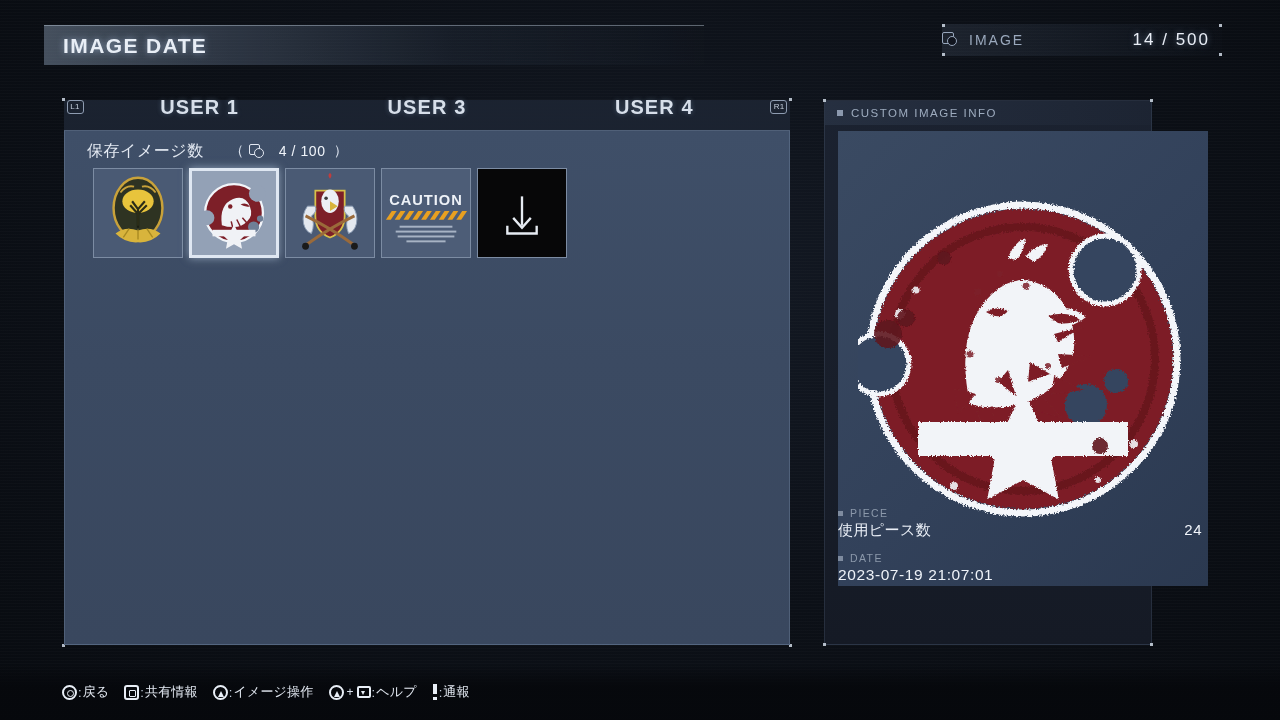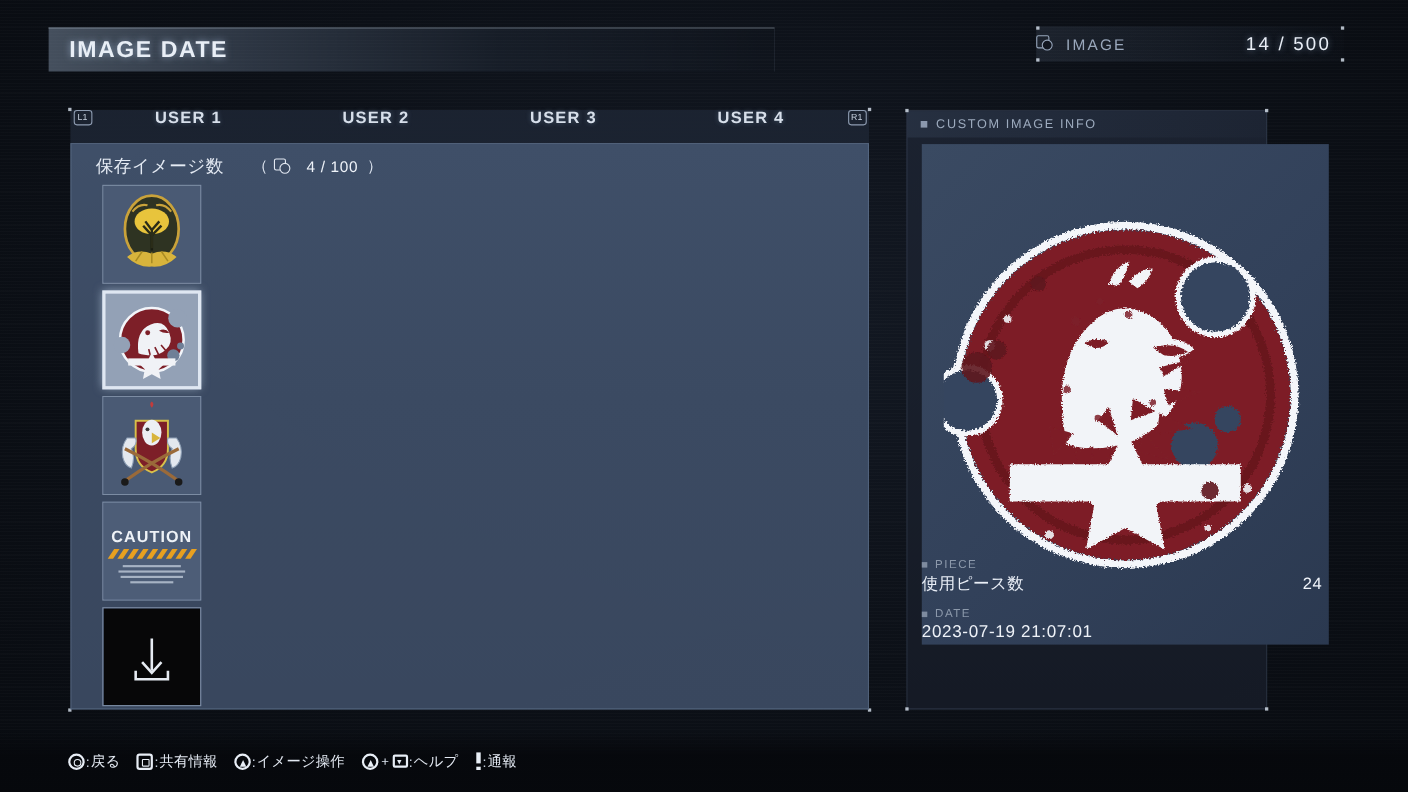--- a/index.html
+++ b/index.html
@@ -60,21 +60,21 @@
   .shoulder {
     width: 22px; display: flex; align-items: center; justify-content: center; flex: none;
   }
   .shoulder .pill {
     width: 17px; height: 14px; border: 1.5px solid #8e9cb1; border-radius: 3px;
     font-size: 8px; line-height: 11px; text-align: center; color: #c6d0de; letter-spacing: .2px;
     font-family: "Liberation Sans", sans-serif;
   }
   .tab {
     flex: 1; display: flex; align-items: center; justify-content: center;
-    font-size: 15px; font-weight: bold; letter-spacing: 1.1px; color: #d7dfea;
+    font-size: 20px; font-weight: bold; letter-spacing: 1.1px; color: #d7dfea;
     text-shadow: 0 0 5px rgba(150,180,215,0.35);
   }
   .tab.active {
     background: linear-gradient(to bottom, rgba(196,210,228,0.34), rgba(160,178,200,0.22));
     border-top: 2px solid #eef3f9; color: #f2f6fb;
   }
 
   #content-area {
     position: absolute; left: 0; top: 30px; right: 0; bottom: 0;
     background: linear-gradient(to bottom, #3f4f68 0%, #3b4a62 45%, #39475e 100%);
@@ -87,21 +87,21 @@
   #save-count .sicon .sq {
     position: absolute; left: 0; top: 0; width: 11px; height: 11px;
     border: 1.5px solid #e2e8f2; border-radius: 2px;
   }
   #save-count .sicon .ci {
     position: absolute; left: 5px; top: 4px; width: 10px; height: 10px;
     border: 1.5px solid #e2e8f2; border-radius: 50%; background: #3c4b63;
   }
   #save-count .num { font-size: 14px; color: #f0f4fa; letter-spacing: .6px; margin-left: 9px; }
 
-  #thumbs { display: flex; gap: 6px; padding: 7px 0 0 28px; flex-direction: column; }
+  #thumbs { display: flex; gap: 6px; padding: 7px 0 0 28px; }
   .thumb {
     width: 90px; height: 90px; position: relative; overflow: hidden;
     border: 1px solid rgba(198,212,232,0.42);
     background: #475873;
   }
   .thumb.selected {
     border: 3px solid #dfe7f2;
     box-shadow: 0 0 8px rgba(210,228,248,0.55);
     background: #8d9cb2;
   }
@@ -191,23 +191,20 @@
     <div class="tick" style="right:-2px;top:-2px"></div>
     <div class="tick" style="left:-2px;bottom:-2px"></div>
     <div class="tick" style="right:-2px;bottom:-2px"></div>
 
     <div id="tabbar">
       <div class="shoulder">
         <span class="pill">L1</span>
       </div>
       <div class="tab">
           <span>USER 1</span>
-        </div>
-      <div class="tab">
-          <span>USER 2</span>
         </div>
       <div class="tab">
           <span>USER 3</span>
         </div>
       <div class="tab">
           <span>USER 4</span>
         </div>
       <div class="shoulder">
         <span class="pill">R1</span>
       </div>

